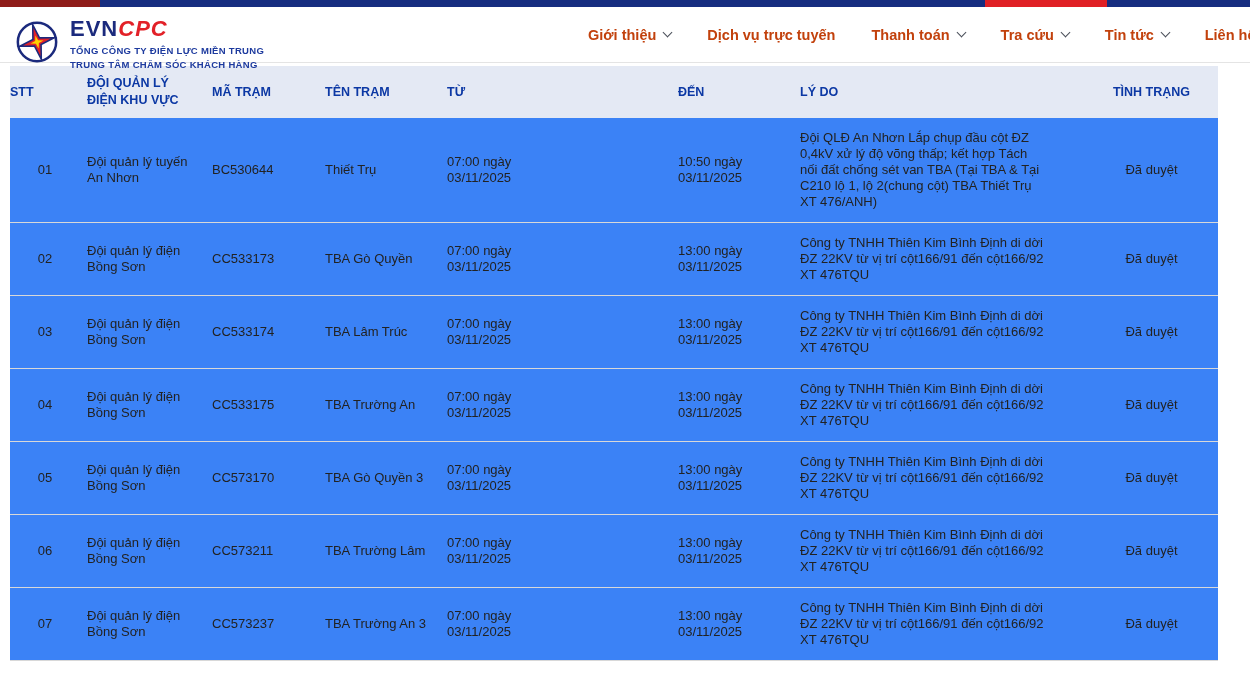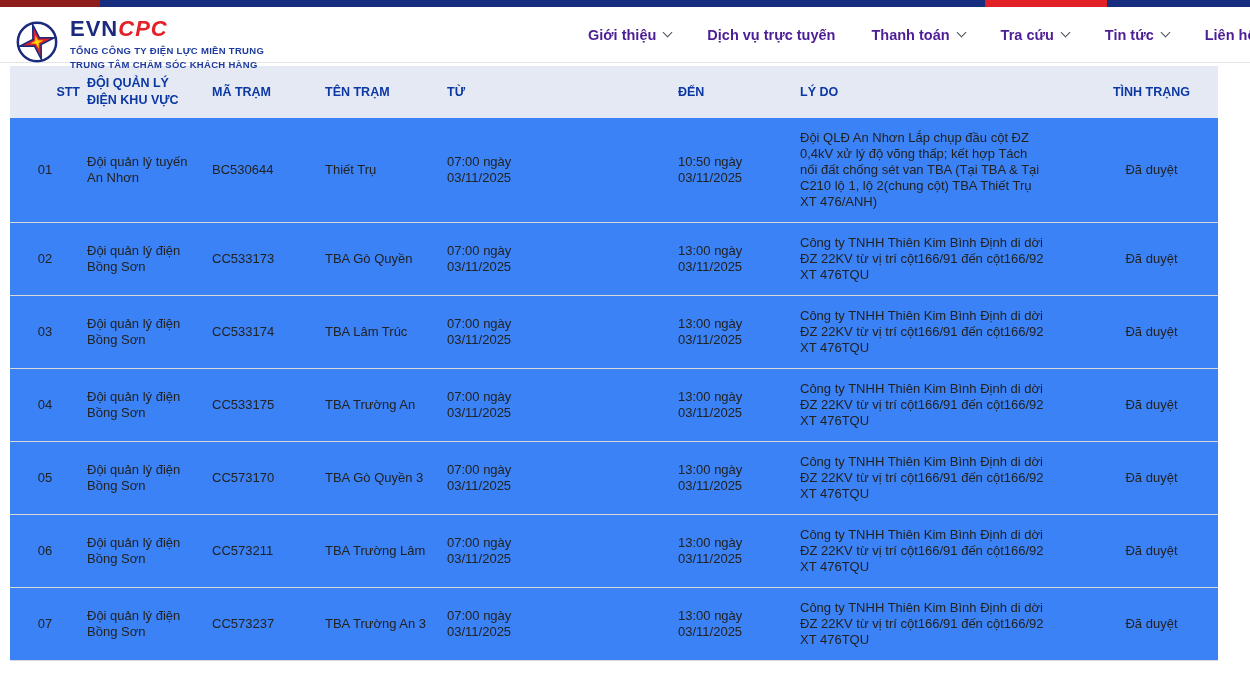--- a/index.html
+++ b/index.html
@@ -26,40 +26,40 @@
   .brand-name { font-size:22px; font-weight:bold; color:#1b2a7d; letter-spacing:1px; line-height:1.1; }
   .brand-name .cpc { color:#e22128; font-style:italic; }
   .brand-sub { margin-top:3px; font-size:9.5px; font-weight:bold; color:#1d3a9e; line-height:1.45; letter-spacing:.3px; }
 
   .nav {
     position:absolute; left:588px; top:0; height:100%;
     display:flex; align-items:center; gap:36px; white-space:nowrap;
   }
   .nav-item {
     display:flex; align-items:center; gap:8px;
-    font-size:14.5px; font-weight:bold; color:#4c1d95; cursor:pointer;
+    font-size:14.5px; font-weight:bold; color:#c2410c; cursor:pointer;
   }
   .chev {
     width:7px; height:7px; border-right:1.8px solid #4a4f5a; border-bottom:1.8px solid #4a4f5a;
     transform:rotate(45deg); margin-top:-4px;
   }
 
   
   .table-wrap { margin:3px 32px 0 10px; }
   table { width:1208px; border-collapse:collapse; table-layout:fixed; }
   col.c-stt { width:70px; }  col.c-doi { width:130px; } col.c-ma { width:110px; }
   col.c-ten { width:120px; } col.c-tu { width:230px; }  col.c-den { width:122px; }
   col.c-lydo { width:293px; } col.c-tt { width:133px; }
 
   thead th {
     background:#e4e9f4; color:#0c38a4;
     font-size:12.5px; font-weight:bold; text-align:left; vertical-align:middle;
     height:52px; padding:8px 10px 8px 7px; line-height:1.35;
   }
-  thead th.col-stt { text-align:right; padding-left:0; padding-right:0; }
+  thead th.col-stt { text-align:left; padding-left:0; padding-right:0; }
   thead th.col-ma  { padding-left:2px; }
   thead th.col-ten { padding-left:5px; }
   thead th.col-den { padding-left:8px; }
   thead th.col-lydo{ padding-left:8px; }
   thead th.col-tt  { text-align:center; padding-left:0; padding-right:0; }
 
   tbody td {
     font-size:13px; line-height:16px; color:#222; vertical-align:middle;
     padding:12px 10px 12px 7px; border-bottom:1px solid #d8d8d8; background:#3b82f6;
   }

